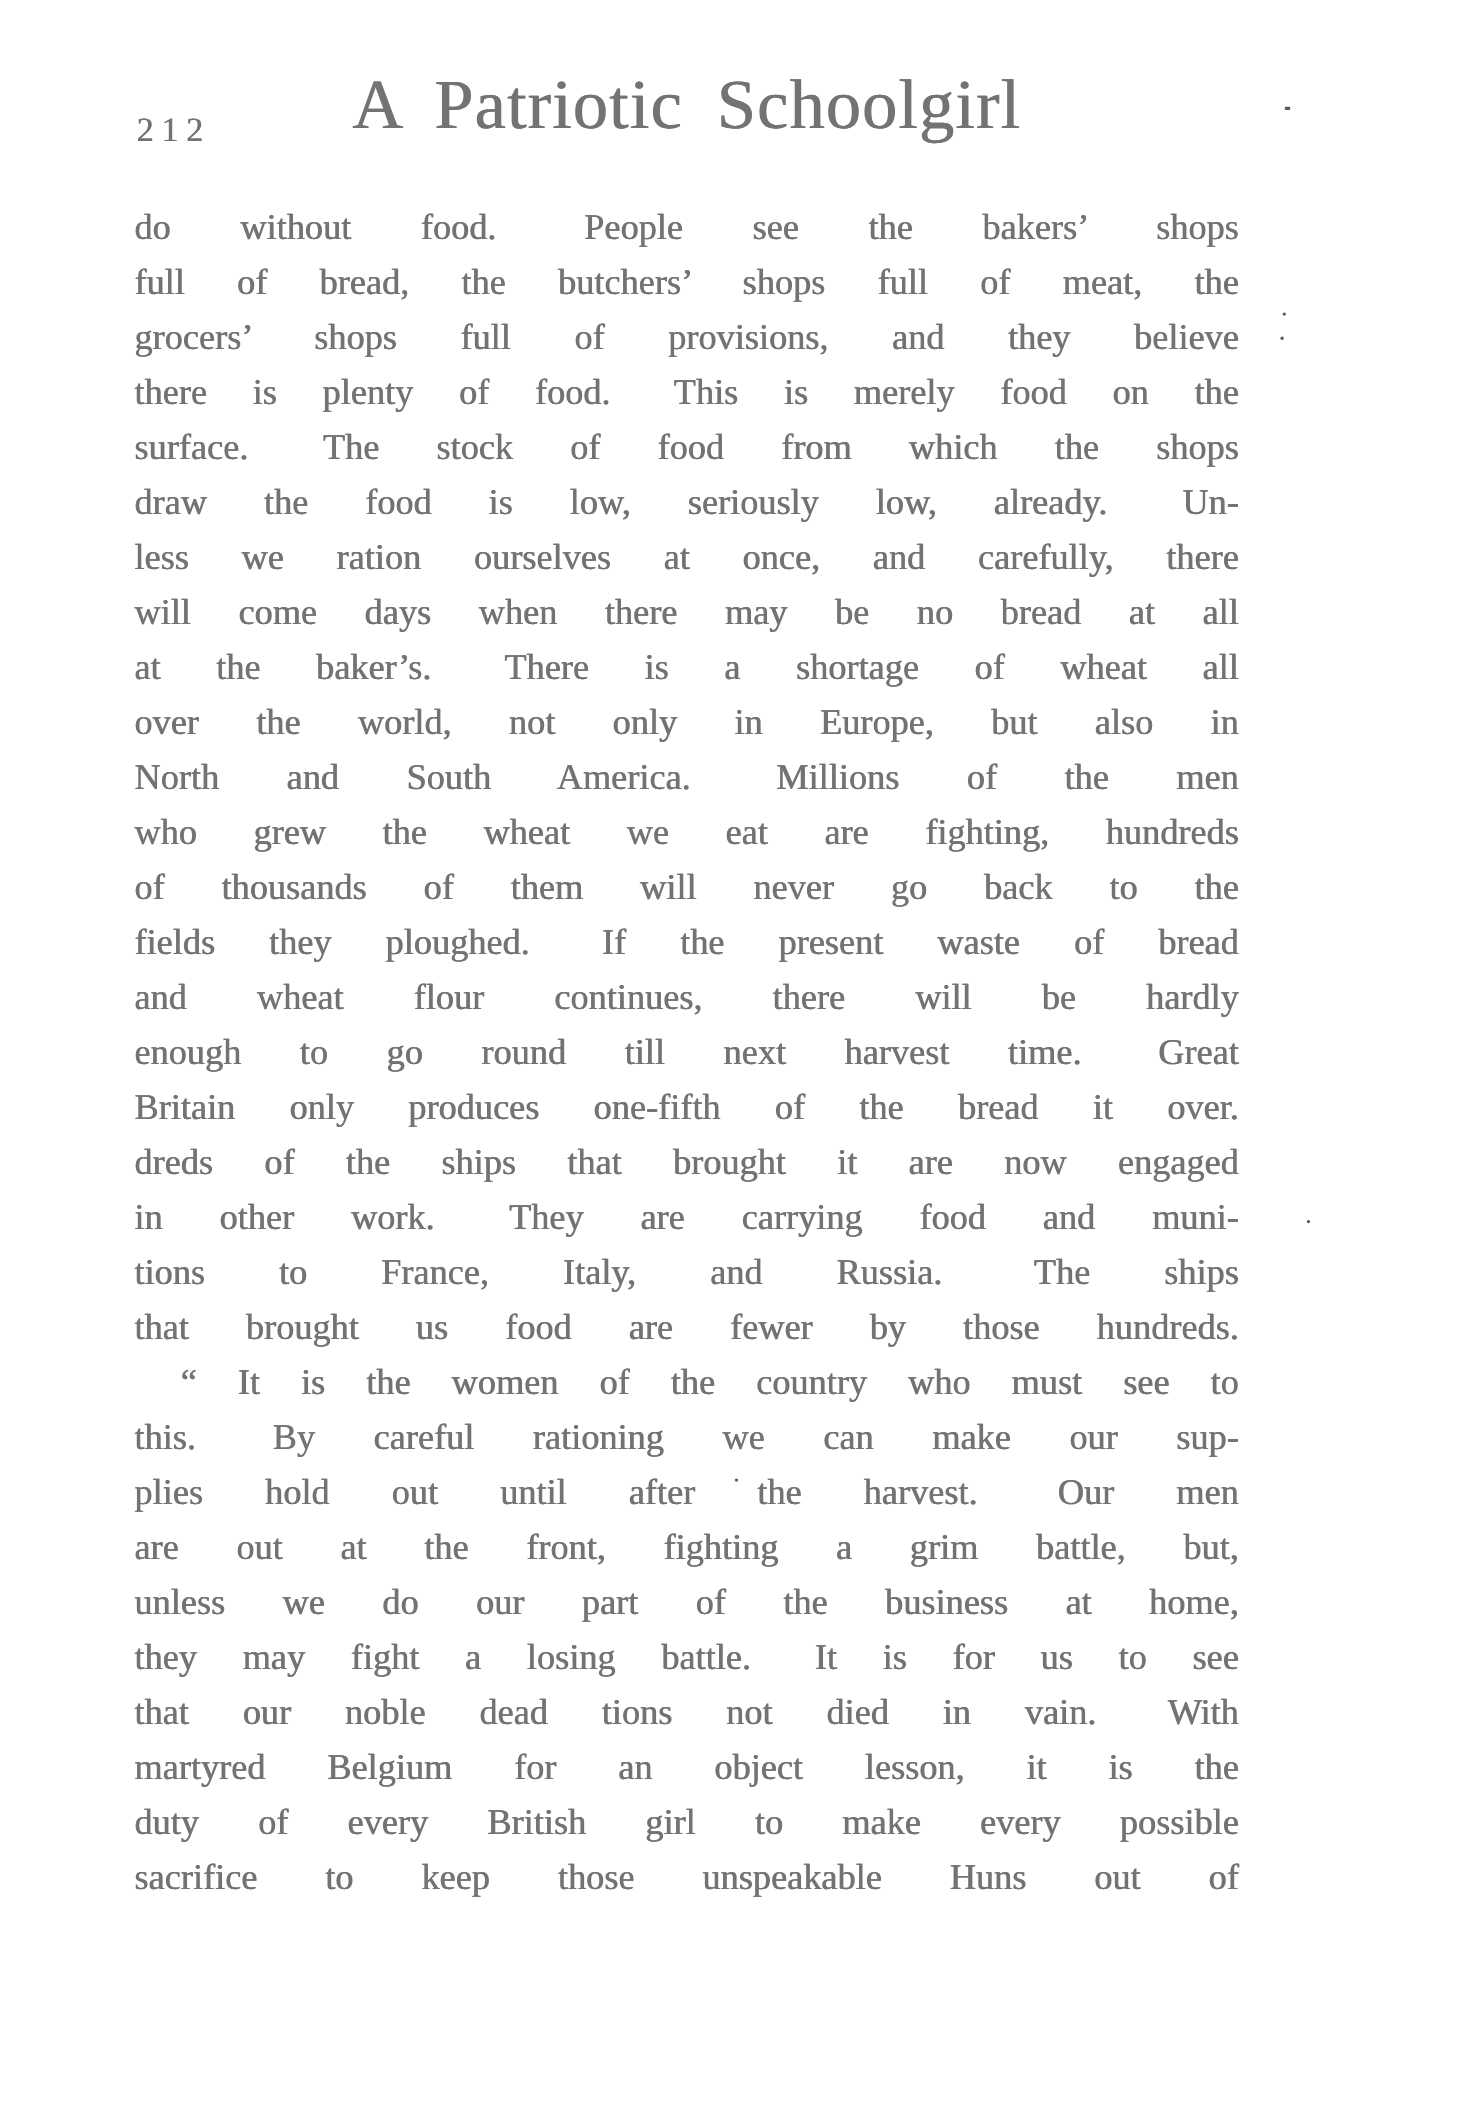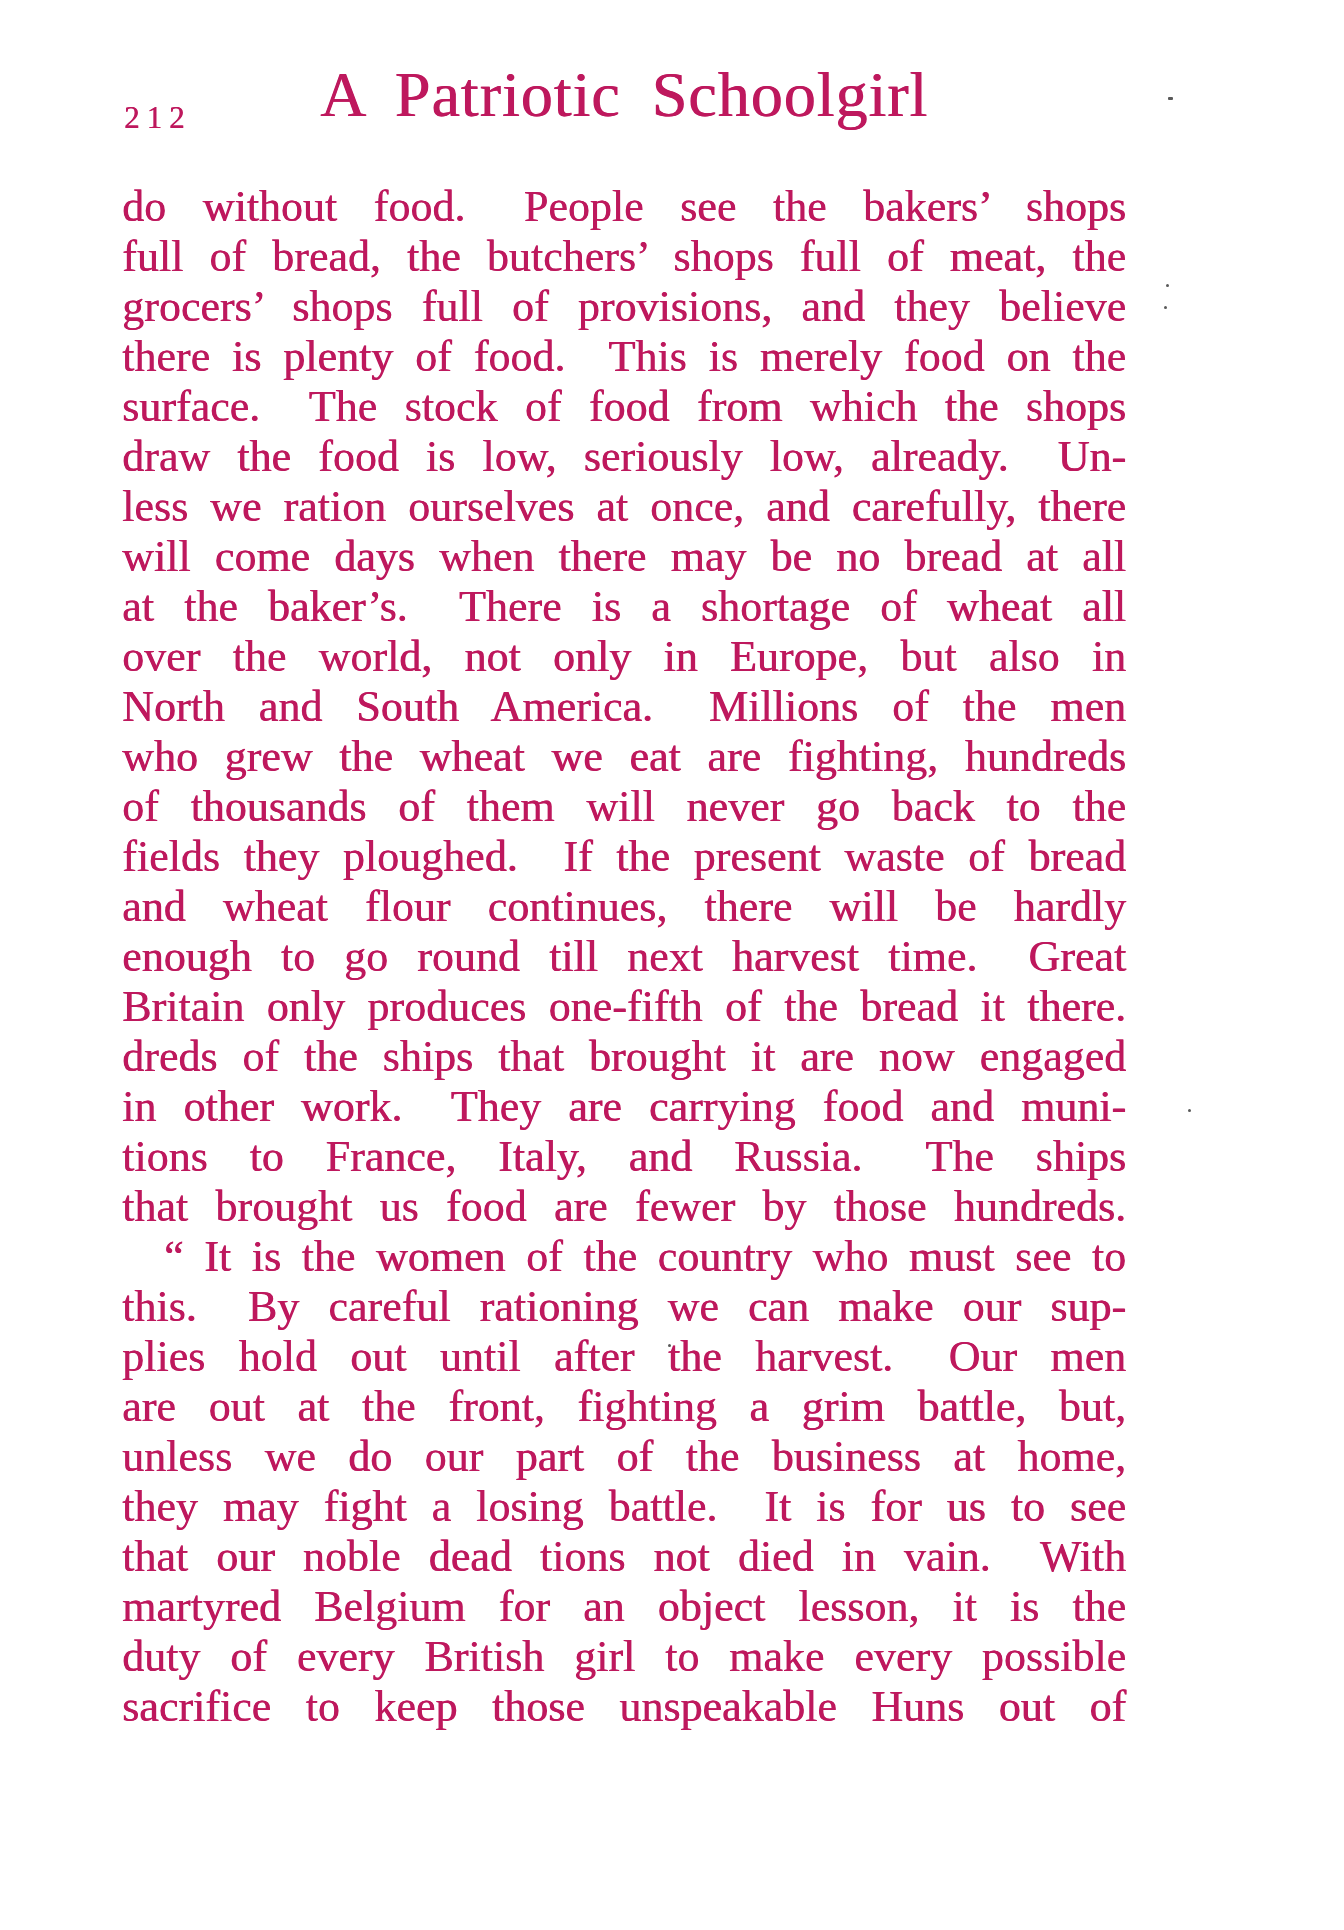--- a/index.html
+++ b/index.html
@@ -7,21 +7,21 @@
     padding: 0;
     background: #ffffff;
   }
   .page {
     position: relative;
     width: 1240px;
     height: 1930px;
     background: #ffffff;
     overflow: hidden;
     font-family: "Liberation Serif", serif;
-    color: #be185d;
+    color: #737373;
   }
   .pagenum {
     position: absolute;
     left: 124px;
     top: 100px;
     font-size: 31px;
     letter-spacing: 7px;
     text-shadow: 0.6px 0 0 currentColor;
   }
   .title {
@@ -36,21 +36,21 @@
     letter-spacing: 1px;
     word-spacing: 14px;
     text-shadow: 0.7px 0 0 currentColor;
     white-space: nowrap;
   }
   .body-block {
     position: absolute;
     left: 122px;
     top: 182px;
     width: 1004px;
-    font-size: 44px;
+    font-size: 33px;
   }
   .text-line {
     height: 50px;
     line-height: 50px;
     text-align: justify;
     text-align-last: justify;
     text-justify: inter-word;
     text-shadow: 0.6px 0 0 currentColor;
   }
   .text-line.indent {
@@ -83,21 +83,21 @@
       <div class="text-line">less we ration ourselves at once, and carefully, there</div>
       <div class="text-line">will come days when there may be no bread at all</div>
       <div class="text-line">at the baker’s.  There is a shortage of wheat all</div>
       <div class="text-line">over the world, not only in Europe, but also in</div>
       <div class="text-line">North and South America.  Millions of the men</div>
       <div class="text-line">who grew the wheat we eat are fighting, hundreds</div>
       <div class="text-line">of thousands of them will never go back to the</div>
       <div class="text-line">fields they ploughed.  If the present waste of bread</div>
       <div class="text-line">and wheat flour continues, there will be hardly</div>
       <div class="text-line">enough to go round till next harvest time.  Great</div>
-      <div class="text-line">Britain only produces one-fifth of the bread it there.</div>
+      <div class="text-line">Britain only produces one-fifth of the bread it over.</div>
       <div class="text-line">dreds of the ships that brought it are now engaged</div>
       <div class="text-line">in other work.  They are carrying food and muni-</div>
       <div class="text-line">tions to France, Italy, and Russia.  The ships</div>
       <div class="text-line">that brought us food are fewer by those hundreds.</div>
       <div class="text-line indent">“ It is the women of the country who must see to</div>
       <div class="text-line">this.  By careful rationing we can make our sup-</div>
       <div class="text-line">plies hold out until after the harvest.  Our men</div>
       <div class="text-line">are out at the front, fighting a grim battle, but,</div>
       <div class="text-line">unless we do our part of the business at home,</div>
       <div class="text-line">they may fight a losing battle.  It is for us to see</div>

